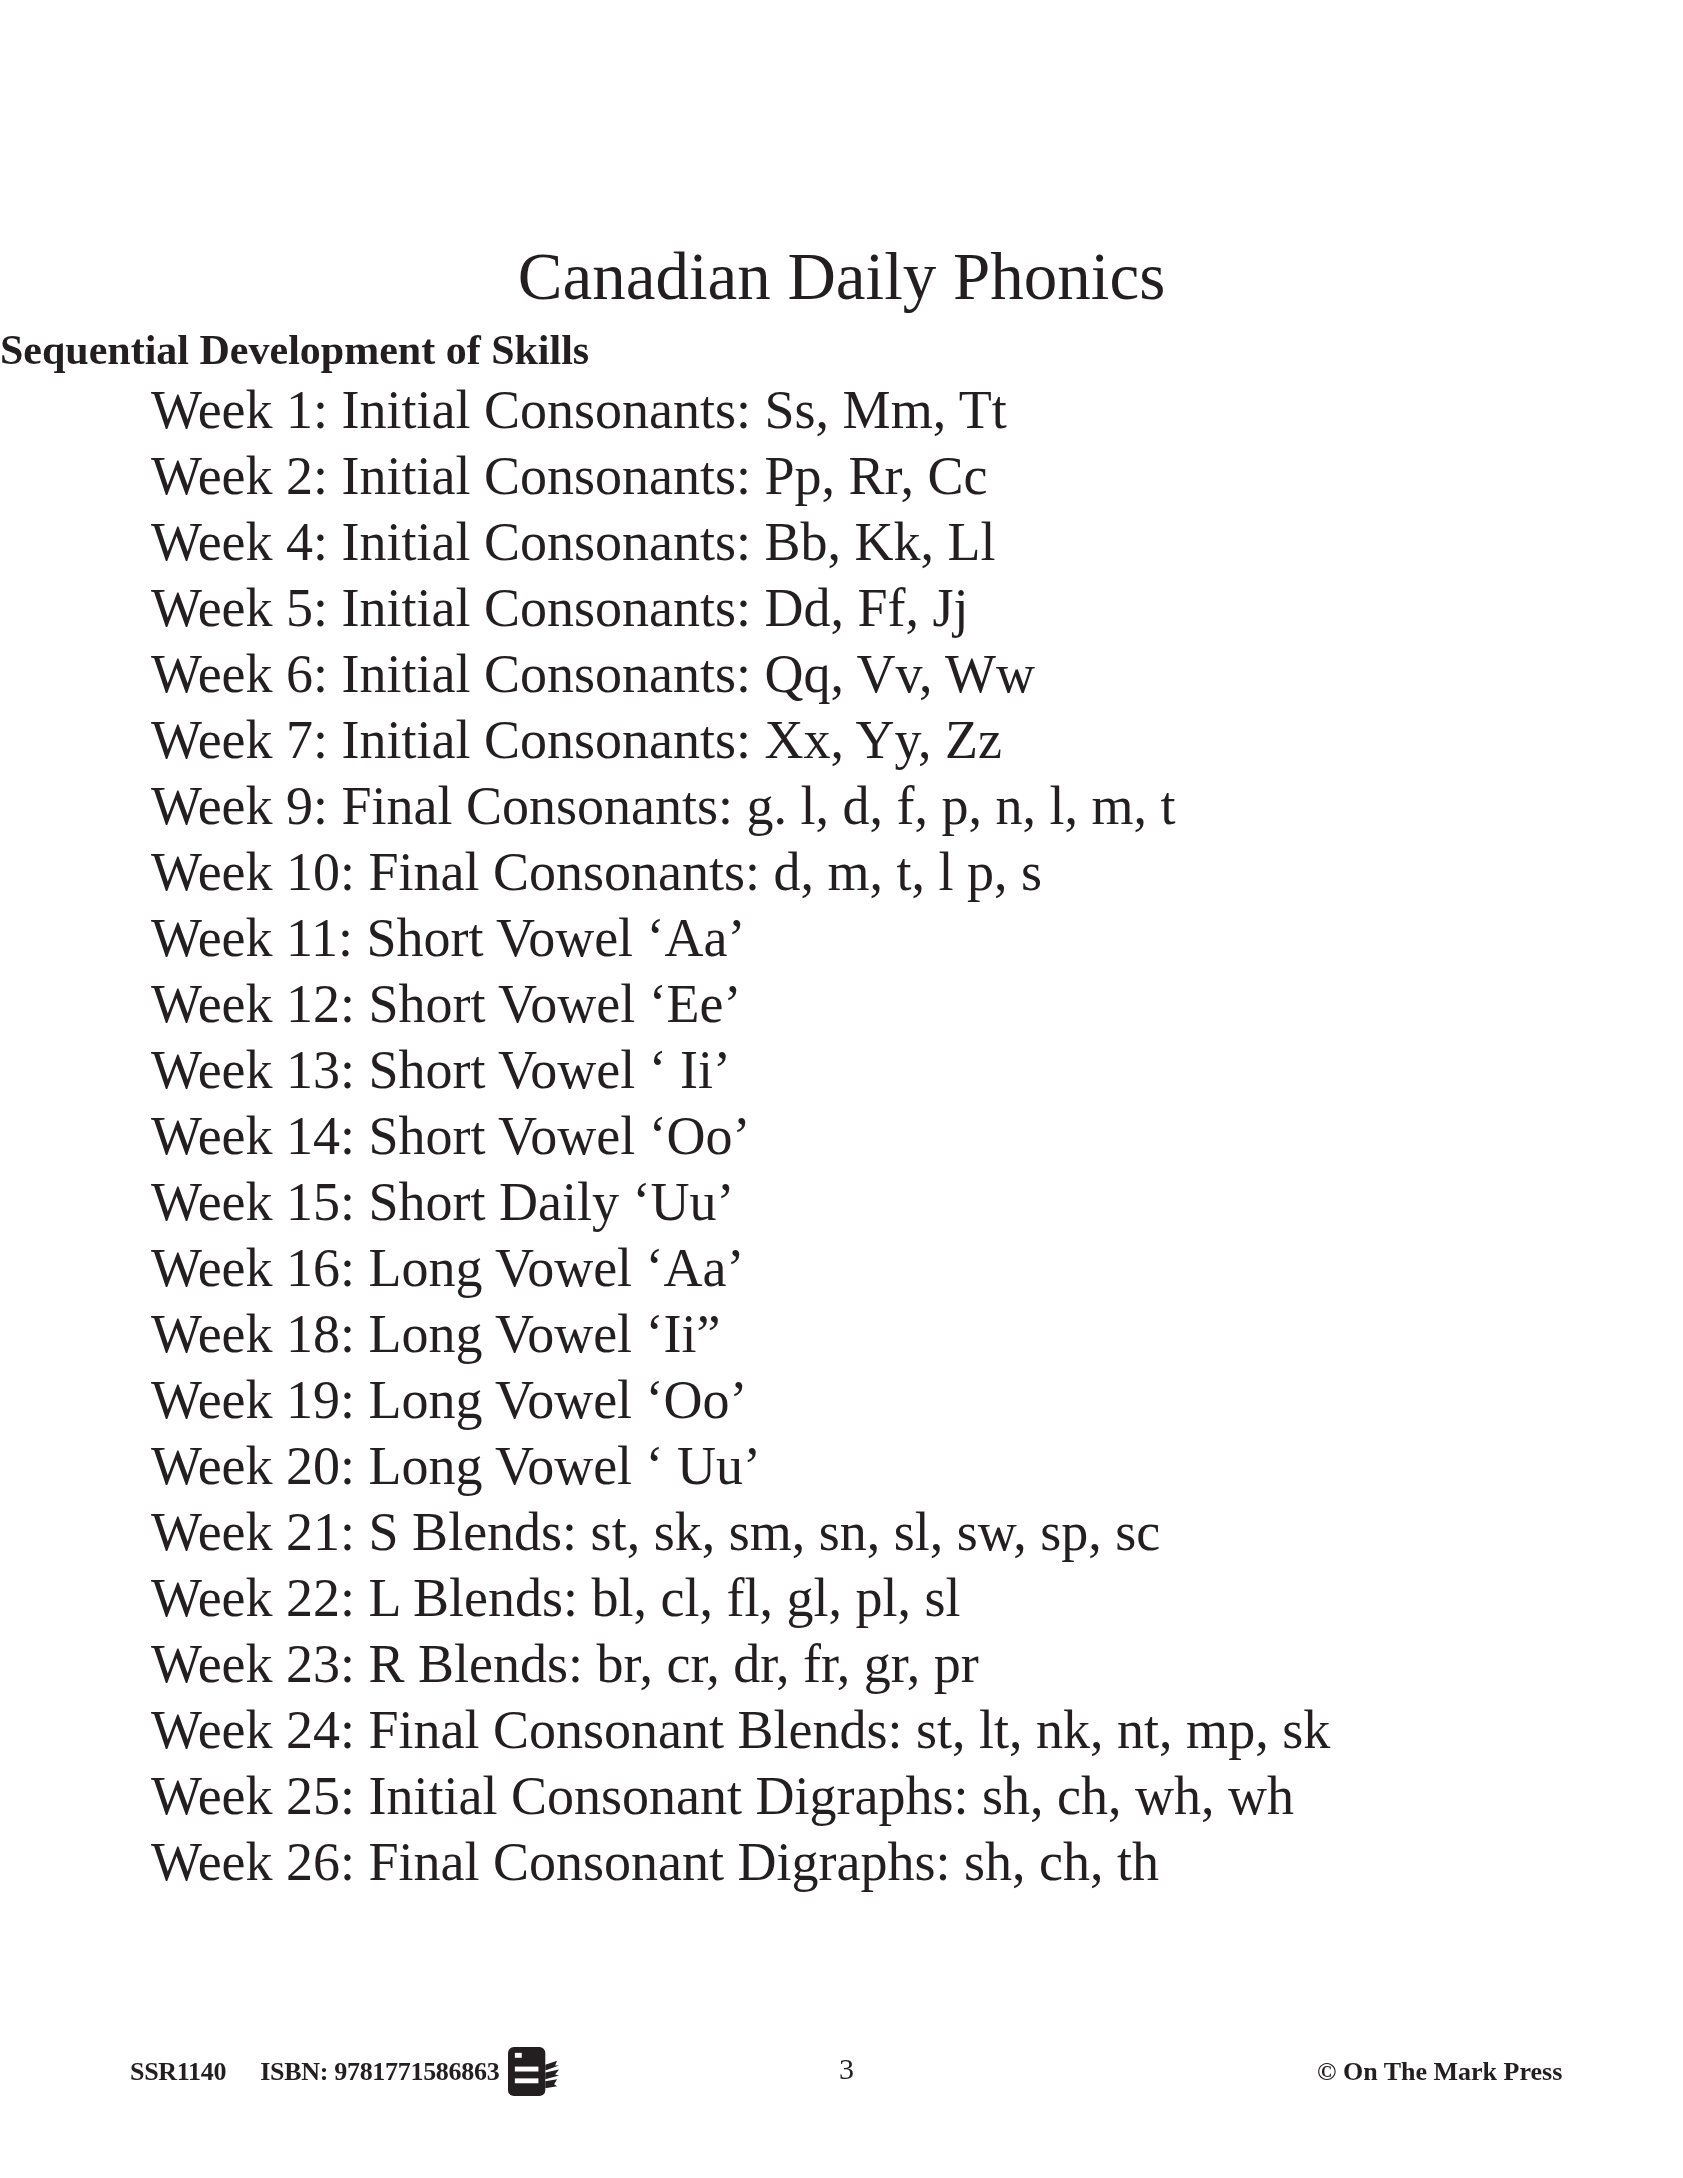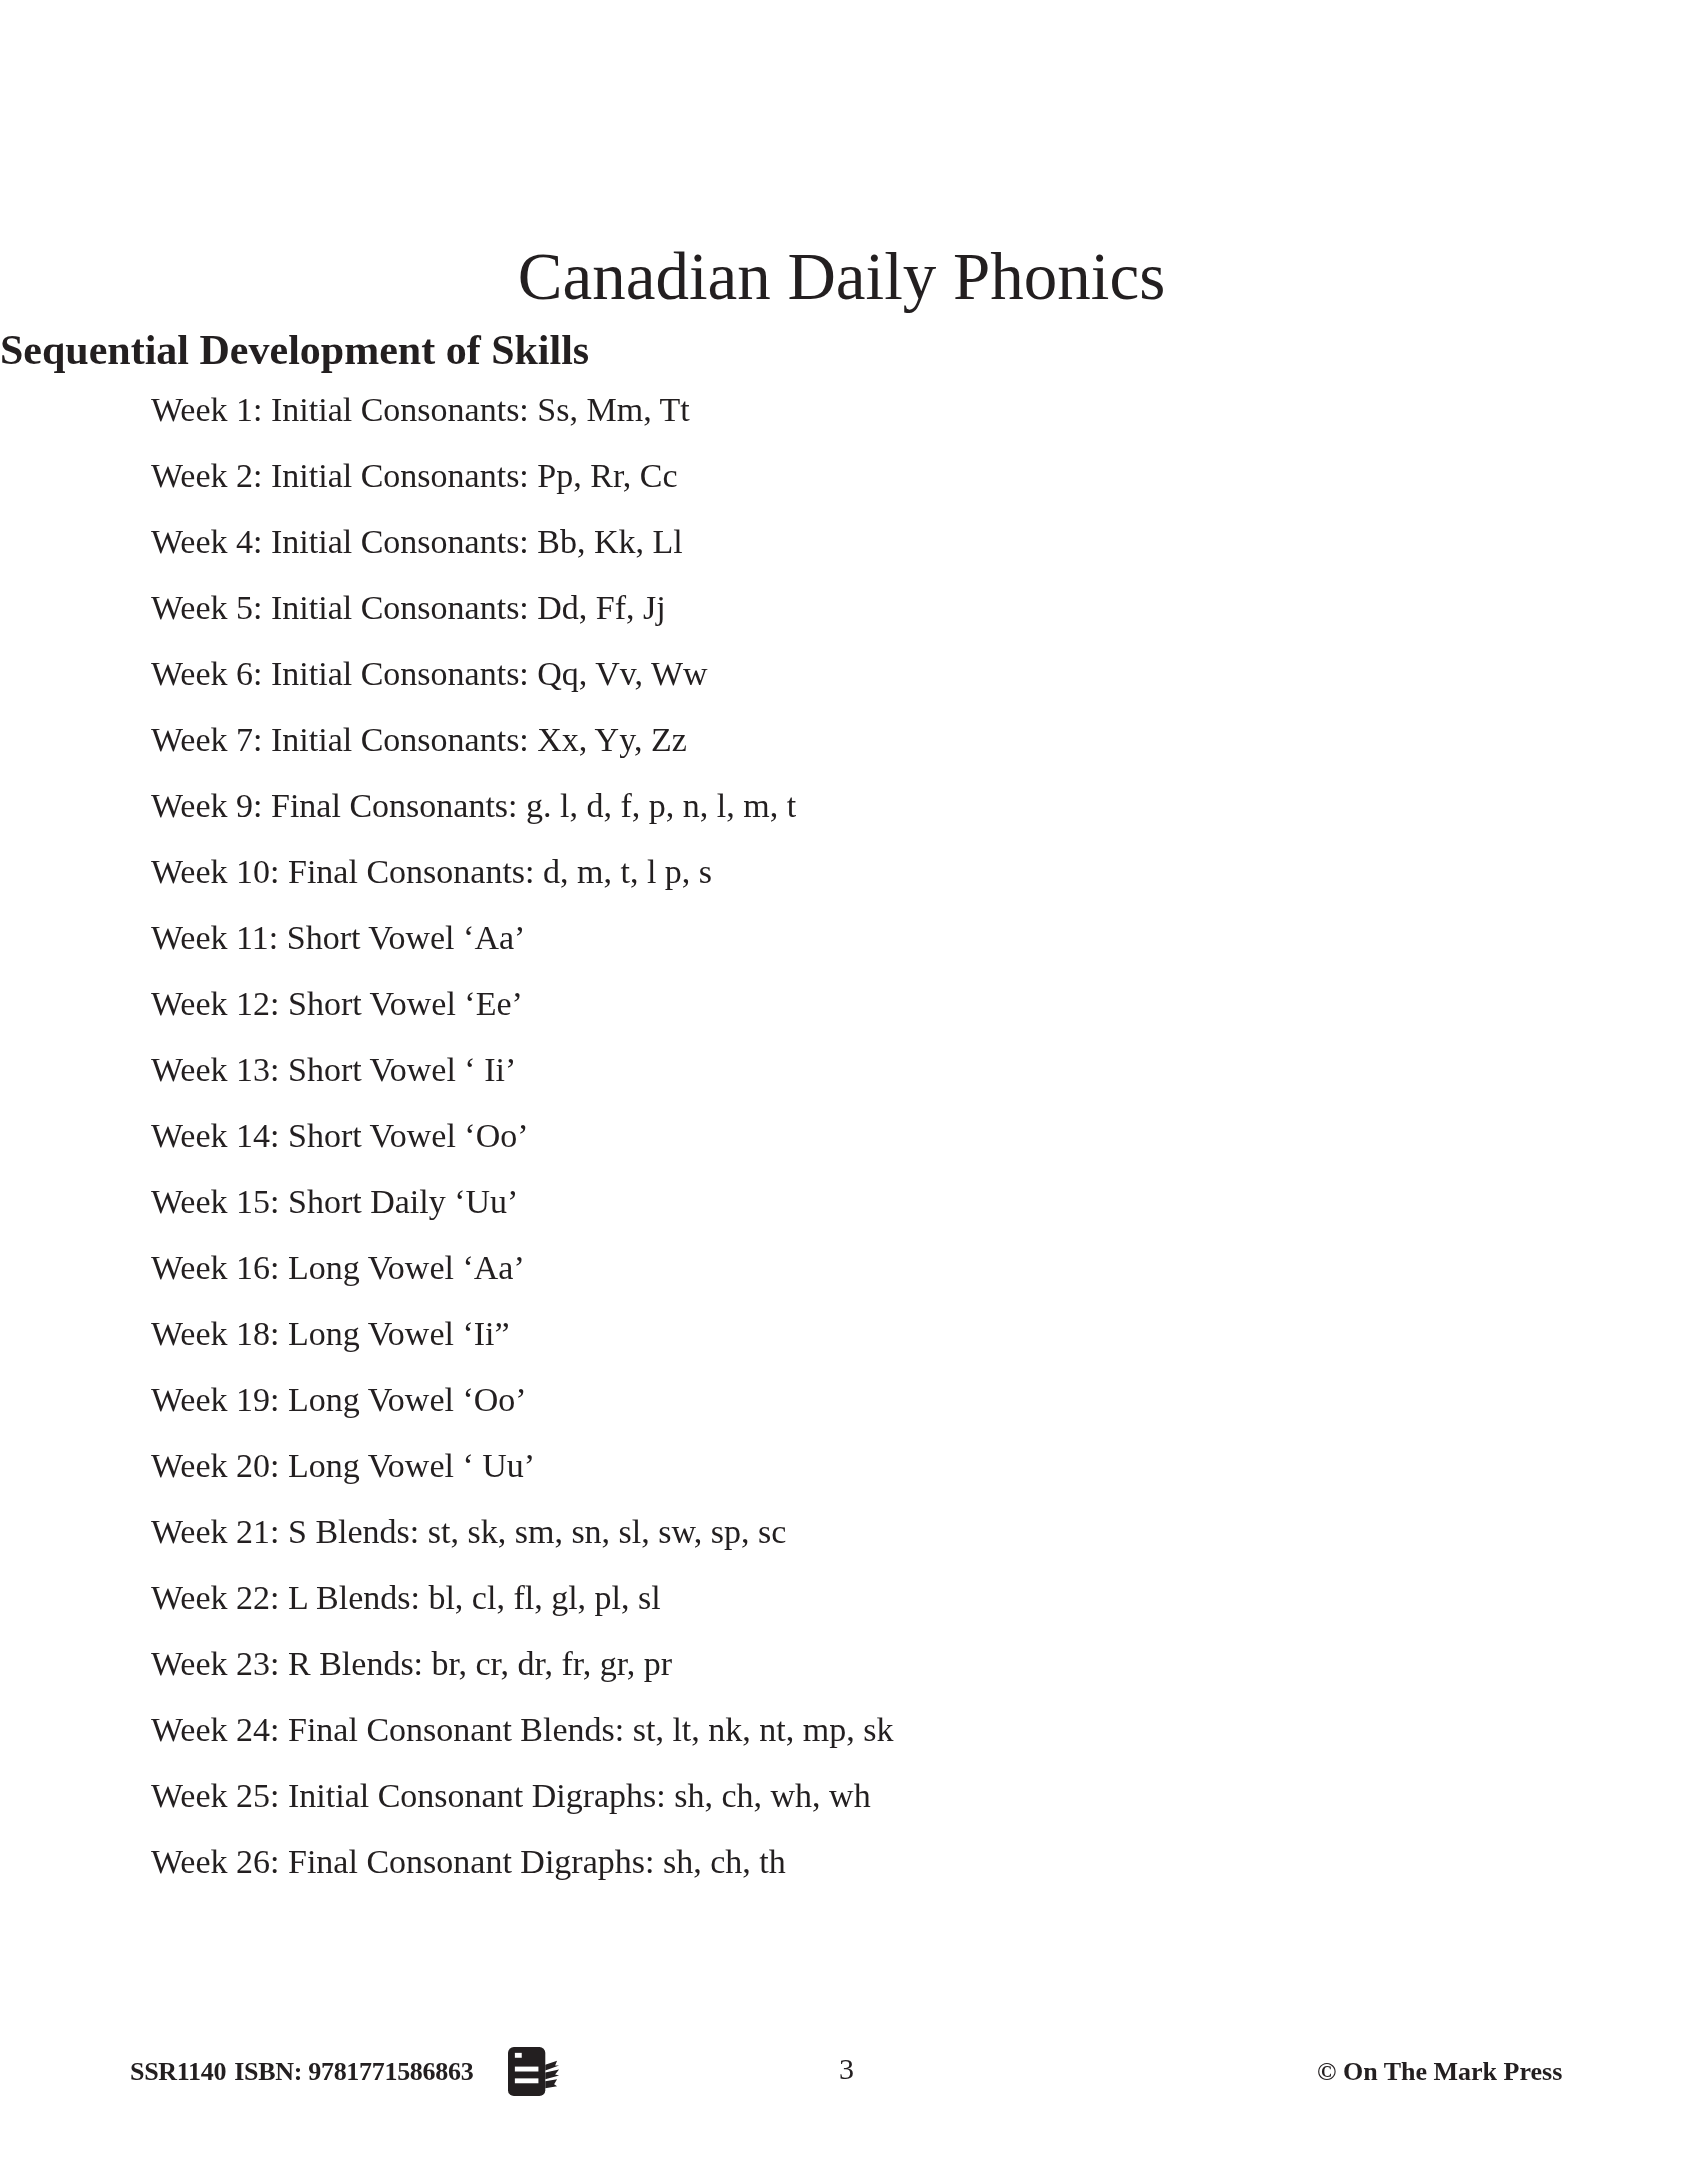--- a/index.html
+++ b/index.html
@@ -1,22 +1,22 @@
 <!DOCTYPE html>
 <html><head>
 <meta charset="utf-8">
 <style>
   html, body { margin:0; padding:0; background:#ffffff; }
   body { width:1683px; height:2178px; position:relative; overflow:hidden; color:#231f20; font-family:"Liberation Serif", "DejaVu Serif", serif; }
   .title { position:absolute; left:0; width:1683px; text-align:center; top:198px; font-size:67px; line-height:67px; font-weight:normal; white-space:nowrap; }
   .subtitle { position:absolute; left:0; width:1683px; text-align:left; top:294px; font-size:42px; line-height:42px; font-weight:bold; white-space:nowrap; }
   .list { position:absolute; left:151px; top:389px; margin:0; padding:0; list-style:none; }
-  .list li { font-size:34px; line-height:42px; height:66px; white-space:nowrap; }
+  .list li { font-size:54px; line-height:42px; height:66px; white-space:nowrap; }
   .footer-left { position:absolute; left:130px; top:2058px; font-size:26px; line-height:27px; font-weight:bold; white-space:nowrap; letter-spacing:-0.3px; }
-  .footer-left span + span { margin-left:8px; }
+  .footer-left span + span { margin-left:34px; }
   .footer-icon { position:absolute; left:506px; top:2045px; width:57px; height:53px; }
   .page-num { position:absolute; left:0; width:1693px; text-align:center; top:2054px; font-size:30px; line-height:30px; white-space:nowrap; }
   .footer-right { position:absolute; left:1317px; top:2058px; font-size:26px; line-height:27px; font-weight:bold; white-space:nowrap; }
 </style>
 </head>
 <body>
 
 <h1 class="title">Canadian Daily Phonics</h1>
 <h2 class="subtitle">Sequential Development of Skills</h2>
 

